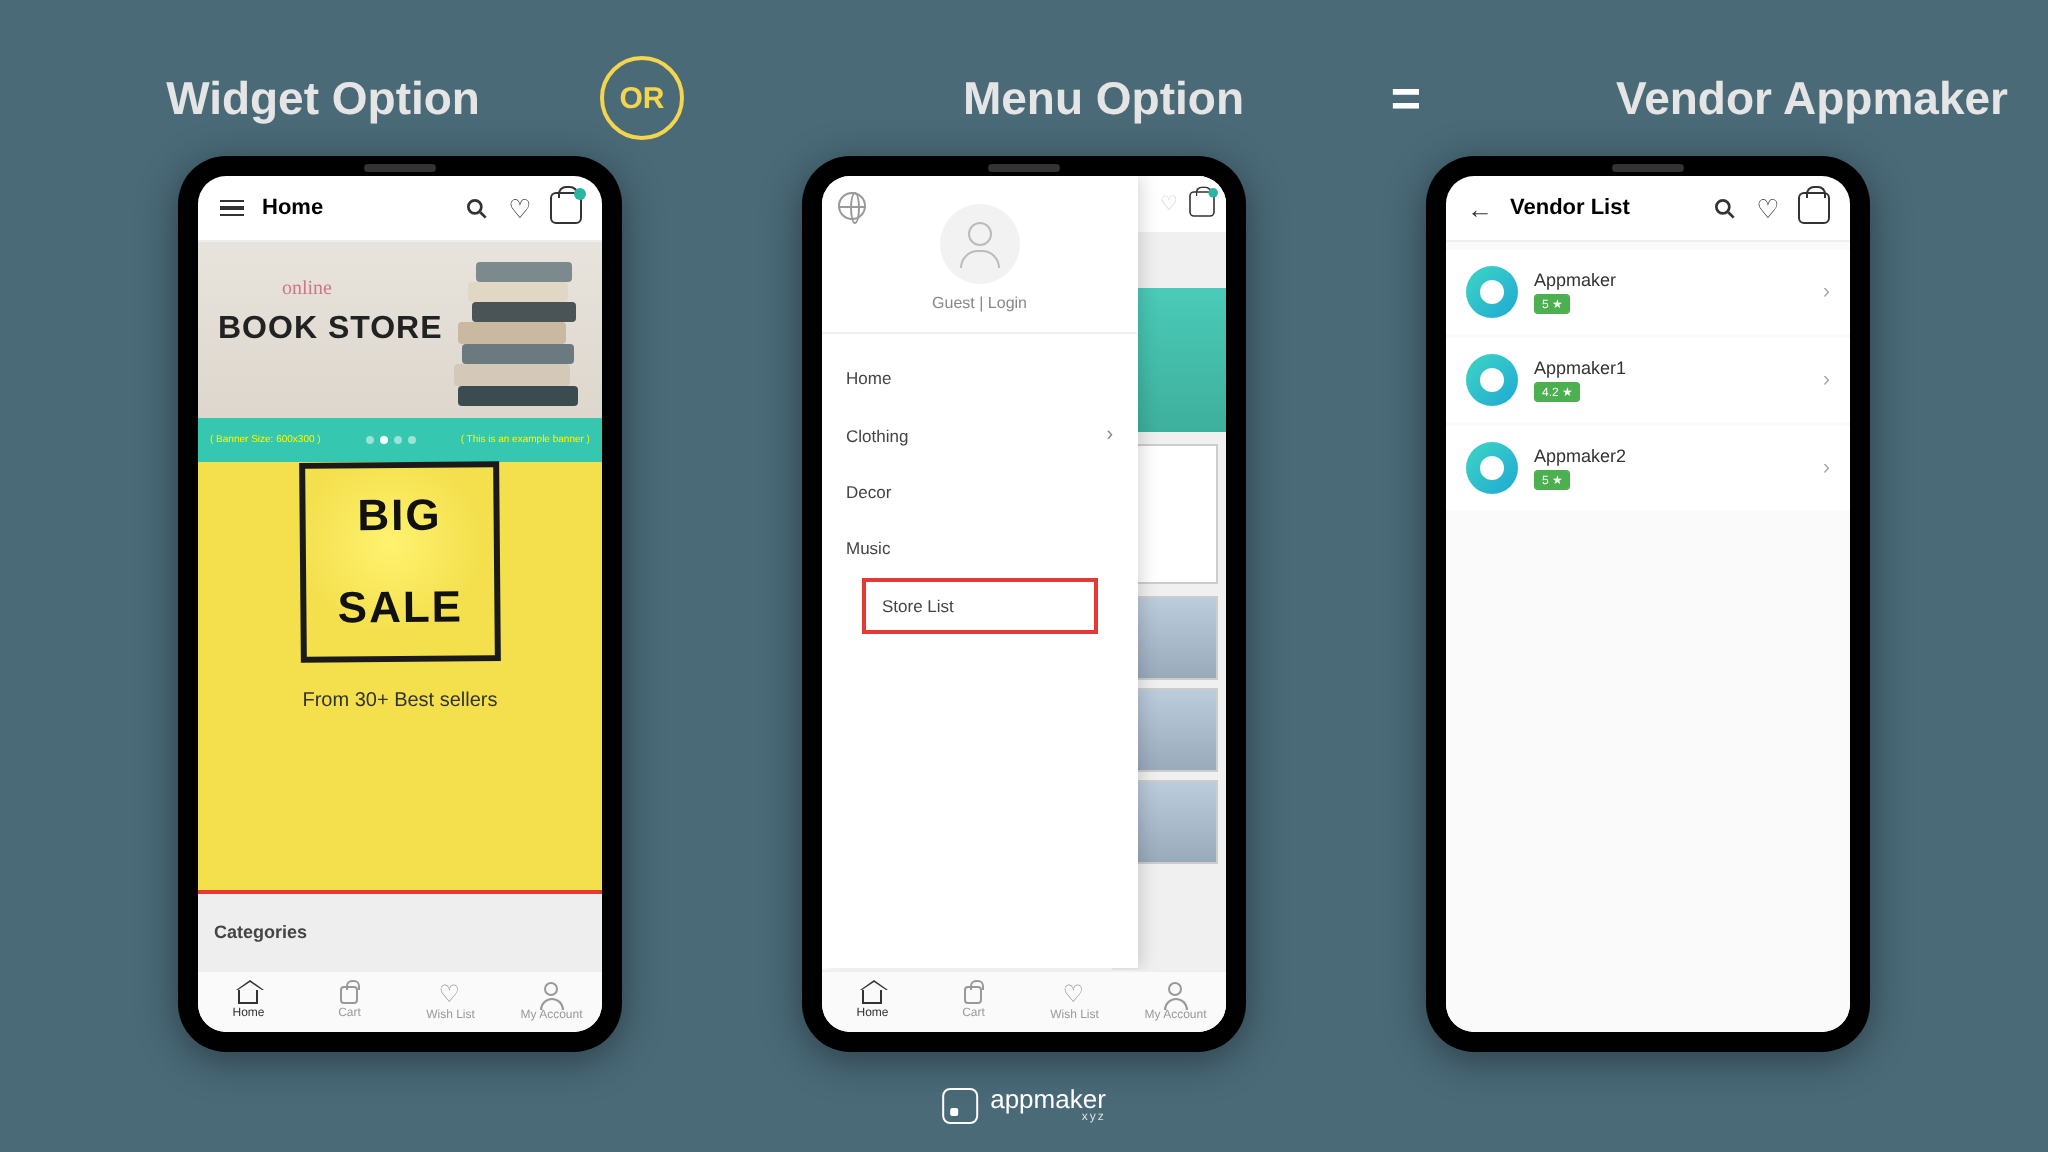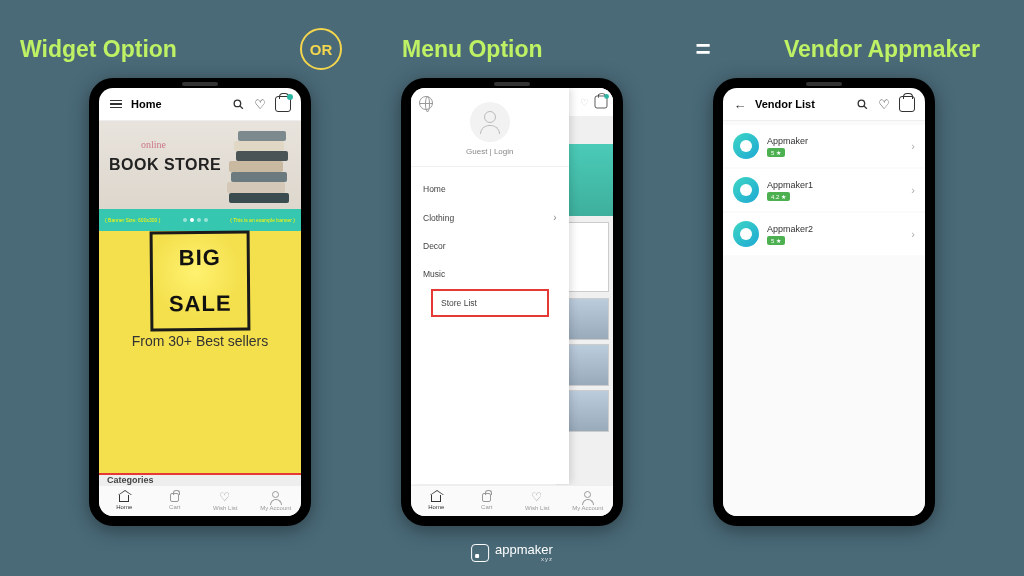--- a/index.html
+++ b/index.html
@@ -12,25 +12,25 @@
     overflow: hidden;
   }
   .header-row {
     display: flex;
     align-items: center;
     justify-content: center;
     gap: 60px;
     padding-top: 28px;
   }
   .header-label {
-    color: #bef264;
+    color: #e5e5e5;
     font-size: 23px;
     font-weight: 700;
     width: 220px;
-    text-align: left;
+    text-align: right;
   }
   .or-badge {
     width: 42px; height: 42px;
     border: 2px solid #f3d54e;
     border-radius: 50%;
     display: flex;
     align-items: center;
     justify-content: center;
     color: #f3d54e;
     font-weight: 700;
@@ -142,22 +142,22 @@
     border: 3px solid #1a1a1a;
     display: flex;
     flex-direction: column;
     align-items: center;
     justify-content: center;
     background: radial-gradient(circle at 45% 40%, #fff270 0, #f4e04d 60%);
     transform: rotate(-0.5deg);
   }
   .sale-frame .big { font-size: 22px; font-weight: 900; color: #111; letter-spacing: 1px; }
   .sale-frame .sale { font-size: 22px; font-weight: 900; color: #111; letter-spacing: 1px; margin-top: 20px; }
-  .sale-sub { margin-top: 2px; font-size: 14px; color: #333; }
-  .cat-bar { background: #eee; padding: 0 8px; font-size: 9px; font-weight: 600; color: #444; }
+  .sale-sub { margin-top: 14px; font-size: 10px; color: #333; }
+  .cat-bar { background: #eee; padding: 14px 8px; font-size: 9px; font-weight: 600; color: #444; }
   .bottomnav {
     display: flex;
     border-top: 1px solid #eee;
     background: #fafafa;
   }
   .bottomnav .item {
     flex: 1; display: flex; flex-direction: column; align-items: center;
     padding: 5px 0; font-size: 6px; color: #999; gap: 2px;
   }
   .bottomnav .item.active { color: #333; }

